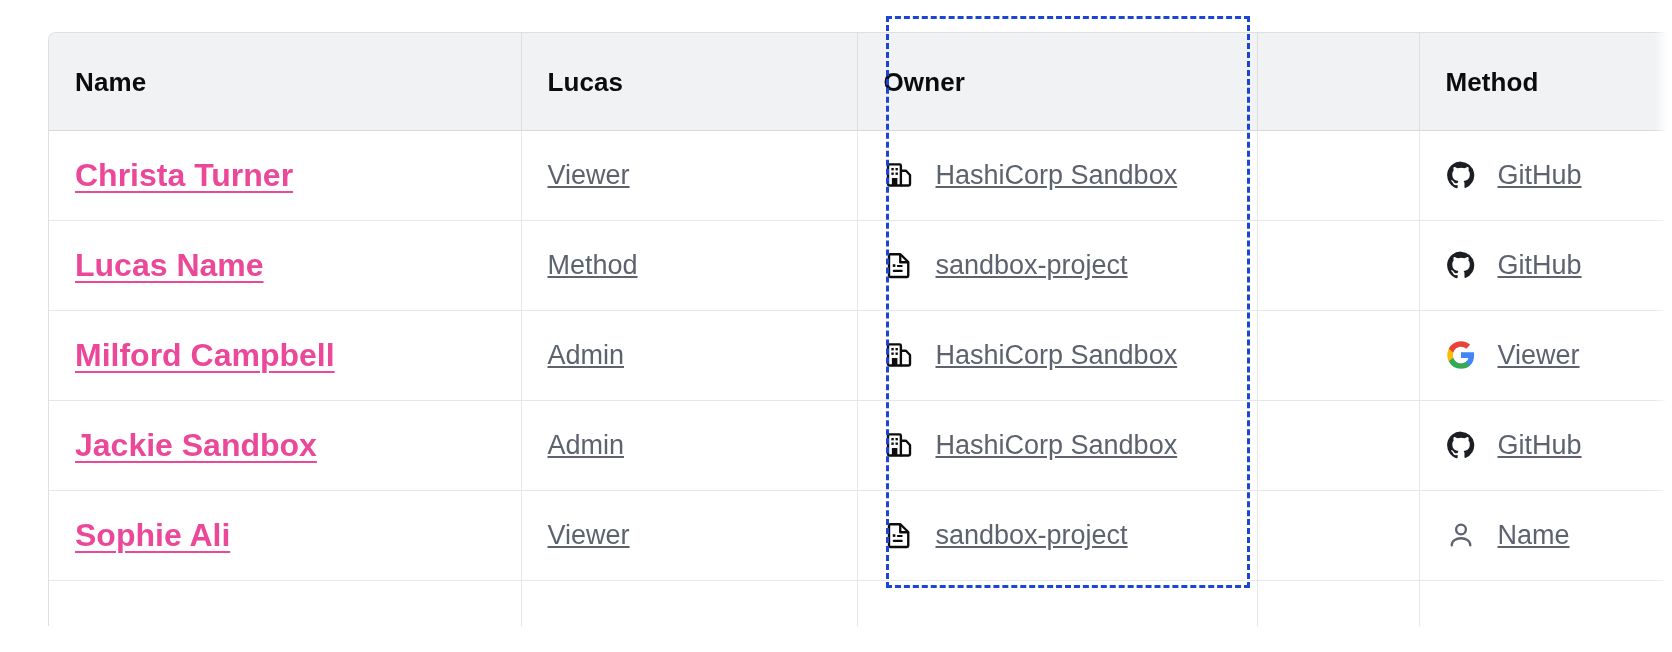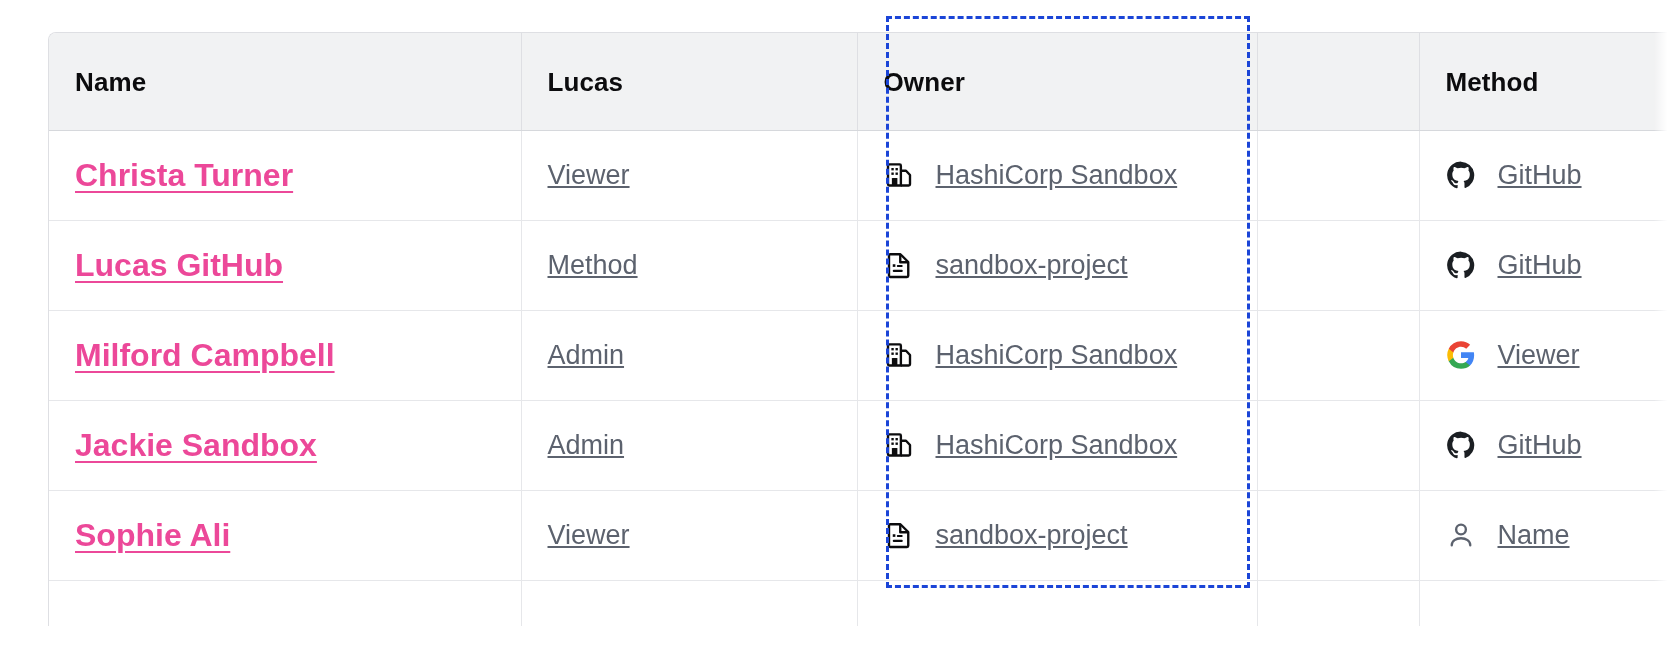--- a/index.html
+++ b/index.html
@@ -161,21 +161,21 @@
       <svg width="30" height="30" viewBox="0 0 24 24">
         <path fill="#1B1F23" d="M12 1.3A10.9 10.9 0 0 0 8.55 22.6c.55.1.75-.24.75-.53v-2.06c-3.05.66-3.7-1.46-3.7-1.46-.5-1.28-1.22-1.62-1.22-1.62-1-.68.08-.67.08-.67 1.1.08 1.68 1.13 1.68 1.13.98 1.68 2.57 1.2 3.2.92.1-.71.38-1.2.7-1.47-2.44-.28-5-1.22-5-5.43 0-1.2.43-2.18 1.13-2.95-.11-.28-.49-1.4.11-2.92 0 0 .92-.3 3.02 1.13a10.4 10.4 0 0 1 5.5 0c2.1-1.42 3.02-1.13 3.02-1.13.6 1.52.22 2.64.11 2.92.7.77 1.12 1.75 1.12 2.95 0 4.22-2.57 5.15-5.02 5.42.4.34.75 1 .75 2.03v3.01c0 .3.2.64.76.53A10.9 10.9 0 0 0 12 1.3z"></path>
       </svg>
                 </span>
          <span class="lbl">GitHub</span>
               </span>
             </td>
           </tr>
           <tr>
             <td>
-       <a class="name-link">Lucas GitHub</a></td>
+       <a class="name-link">Lucas Name</a></td>
      <td>
        <span class="lbl">Method</span></td>
      <td>
        <span class="cellflex">
                 <span class="ico">
       <svg width="30" height="30" viewBox="0 0 24 24" fill="none">
         <path d="M5 3.4h8.1L19.4 9.6v11a1 1 0 0 1-1 1H5a1 1 0 0 1-1-1V4.4a1 1 0 0 1 1-1z" stroke="#0C0C0E" stroke-width="1.9" stroke-linejoin="round"></path>
         <path d="M13 3.6v6.2h6.2" stroke="#0C0C0E" stroke-width="1.9" stroke-linejoin="round"></path>
         <rect x="7" y="11.4" width="2.1" height="2.1" fill="#0C0C0E"></rect>
         <rect x="10.3" y="11.9" width="4.6" height="1.6" rx="0.6" fill="#0C0C0E"></rect>

